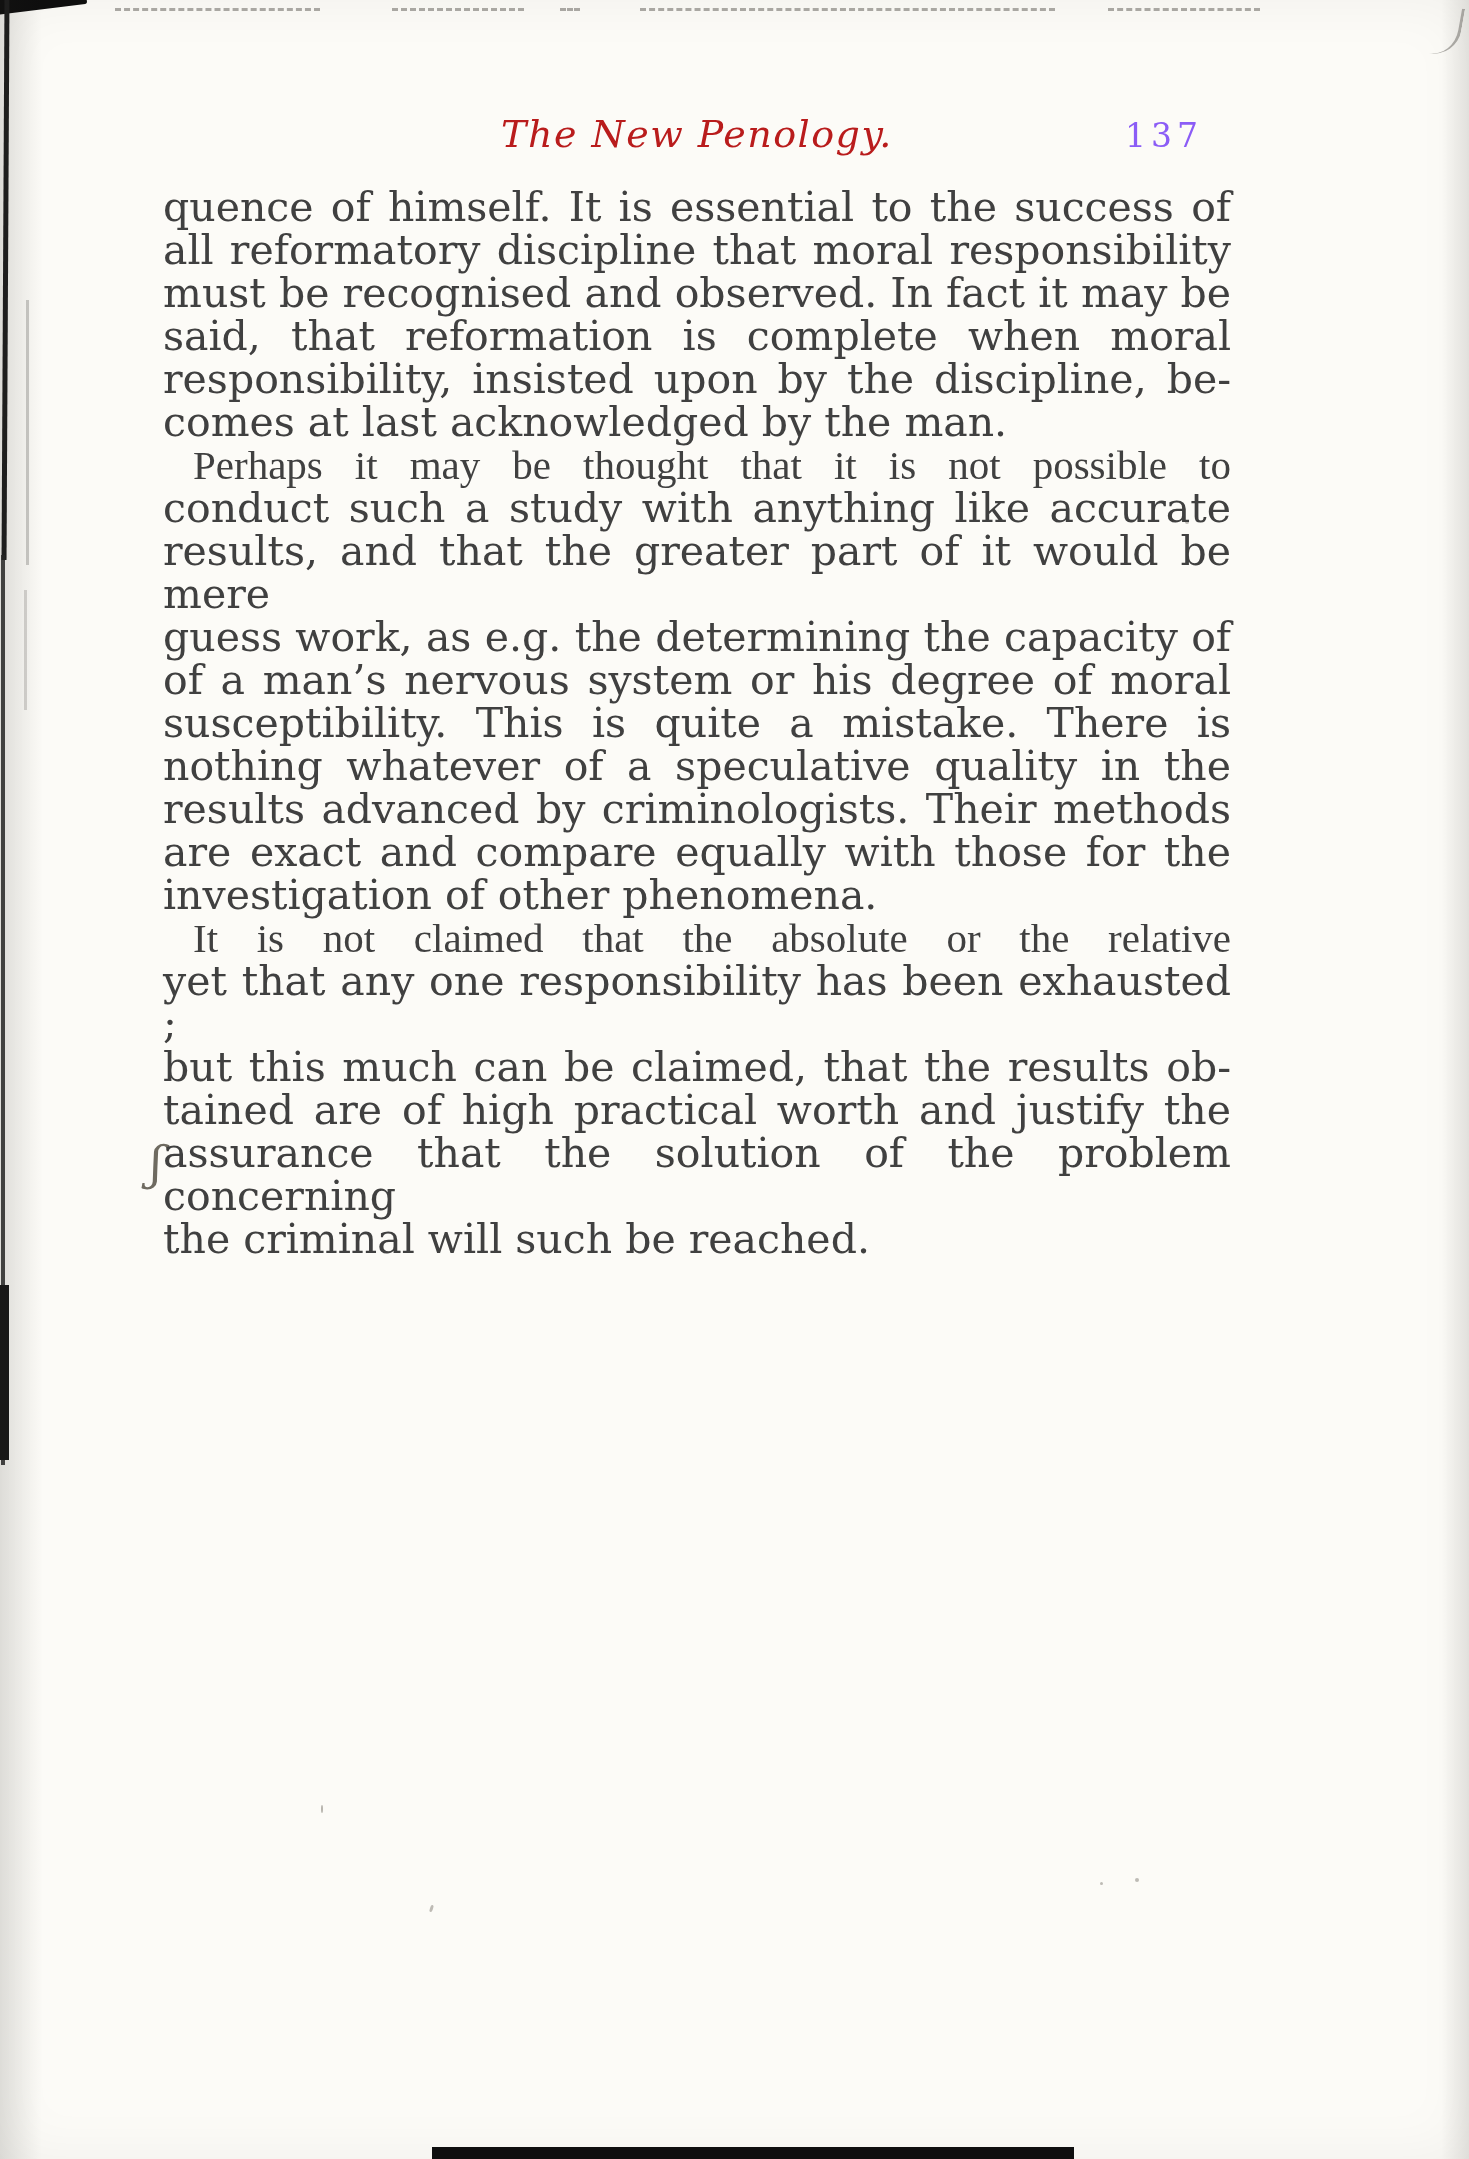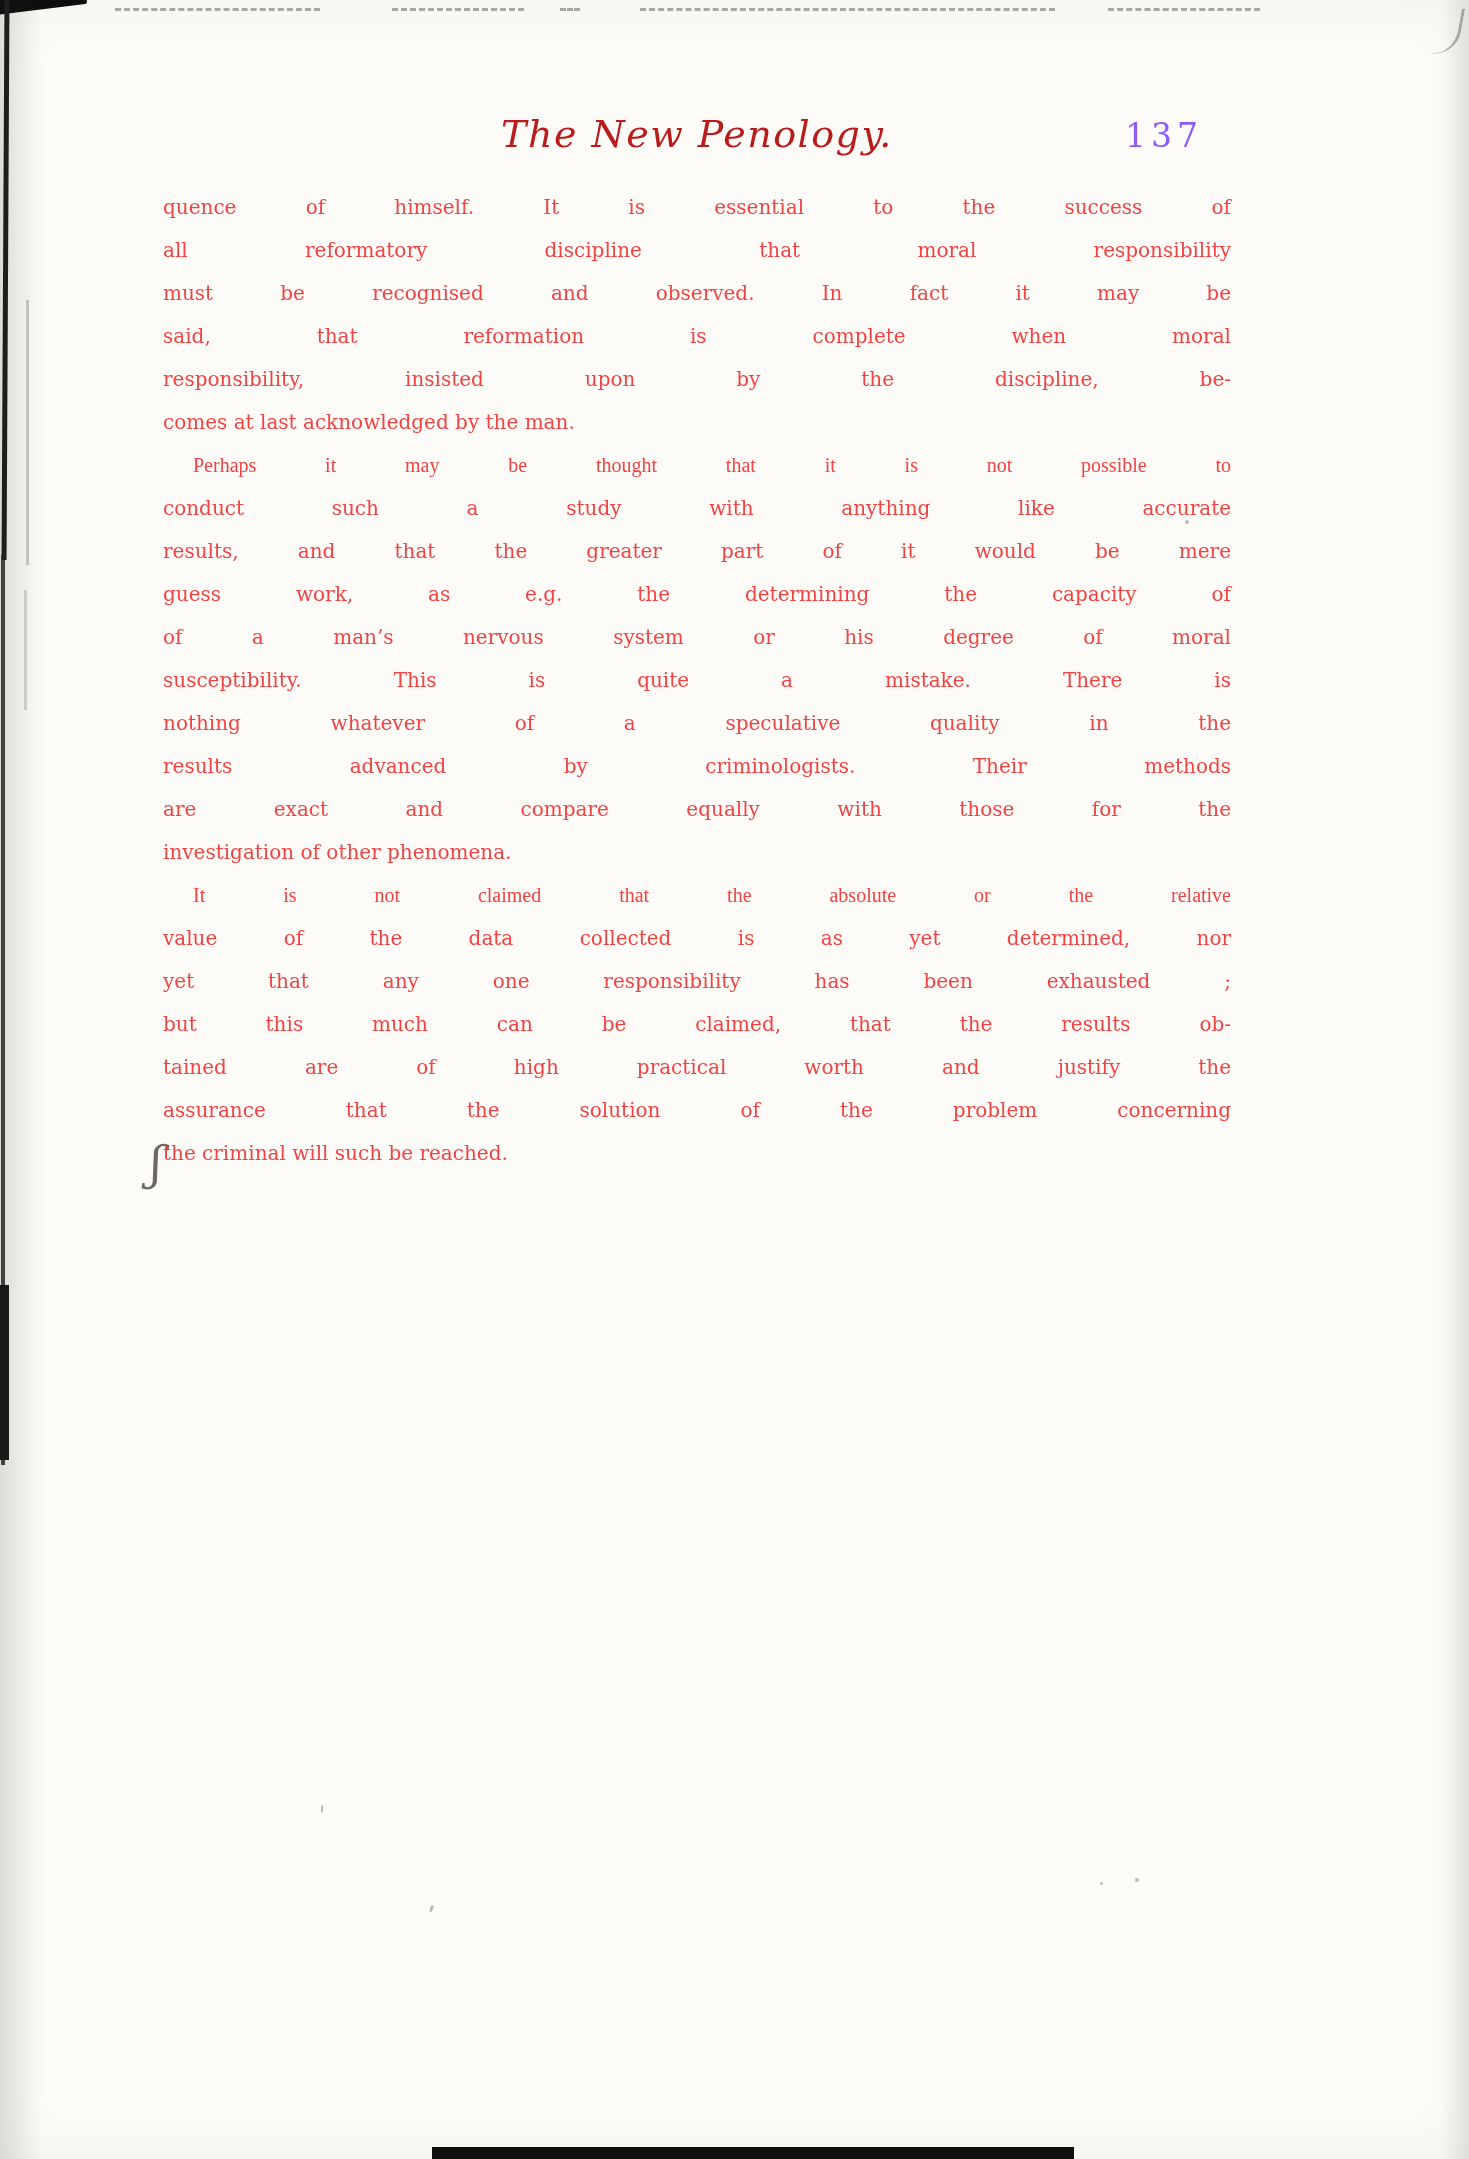--- a/index.html
+++ b/index.html
@@ -23,22 +23,22 @@
     color:#b91c1c;
   }
   .page-number {
     position:absolute; right:28px; top:4px;
     font-size:33px; letter-spacing:5px; color:#8b5cf6;
   }
 
   
   .textblock {
     position:absolute; top:186px; left:163px; width:1068px;
-    font-size:20px; line-height:43px;
-    color:#ef4444;
+    font-size:41px; line-height:43px;
+    color:#404040;
   }
   .para { margin:0; padding:0; }
   .line { display:block; text-align:left; }
   .line.j { text-align:justify; text-align-last:justify; }
   .line.indent { text-indent:30px;font-family:Liberation Serif, serif; }
 
   
   .art { position:absolute; pointer-events:none; }
   .corner-mark { left:-14px; top:0; width:100px; height:16px; background:#0e0e0e;
                  transform:rotate(-7deg); transform-origin:left top; border-radius:2px; }
@@ -120,21 +120,20 @@
       <span class="line j">of a man’s nervous system or his degree of moral</span>
       <span class="line j">susceptibility.  This is quite a mistake.  There is</span>
       <span class="line j">nothing whatever of a speculative quality in the</span>
       <span class="line j">results advanced by criminologists.  Their methods</span>
       <span class="line j">are exact and compare equally with those for the</span>
       <span class="line">investigation of other phenomena.</span>
     </p>
 
     <p class="para">
       <span class="line j indent">It is not claimed that the absolute or the relative</span>
-      <span class="line j">value of the data collected is as yet determined, nor</span>
       <span class="line j">yet that any one responsibility has been exhausted ;</span>
       <span class="line j">but this much can be claimed, that the results ob-</span>
       <span class="line j">tained are of high practical worth and justify the</span>
       <span class="line j">assurance that the solution of the problem concerning</span>
       <span class="line">the criminal will such be reached.</span>
     </p>
 
   </div>
 </div>
 

